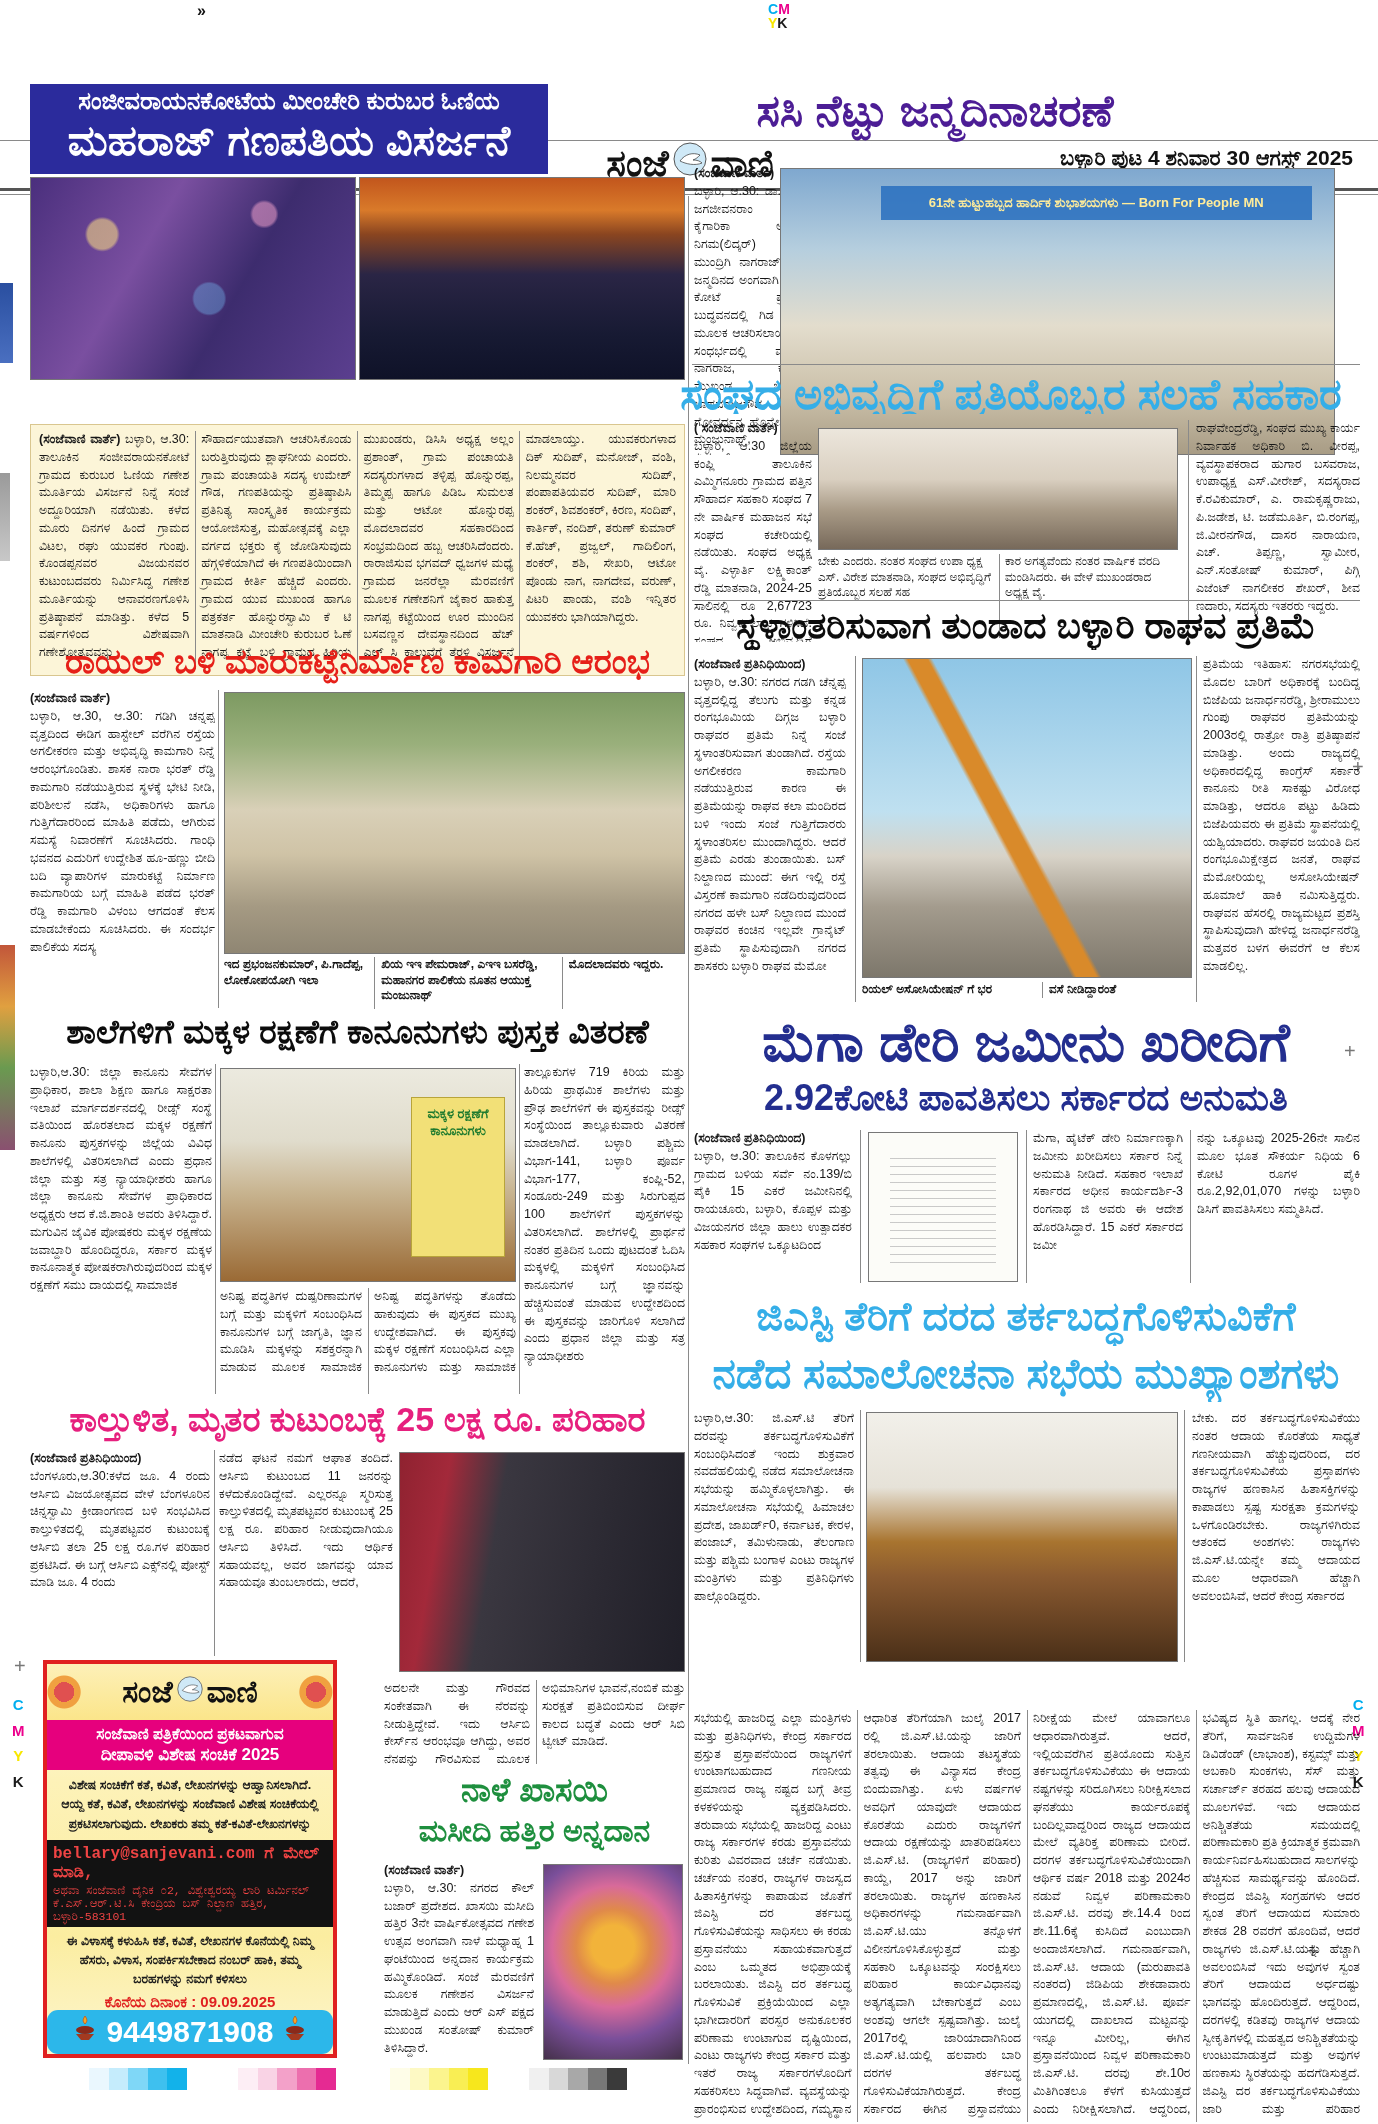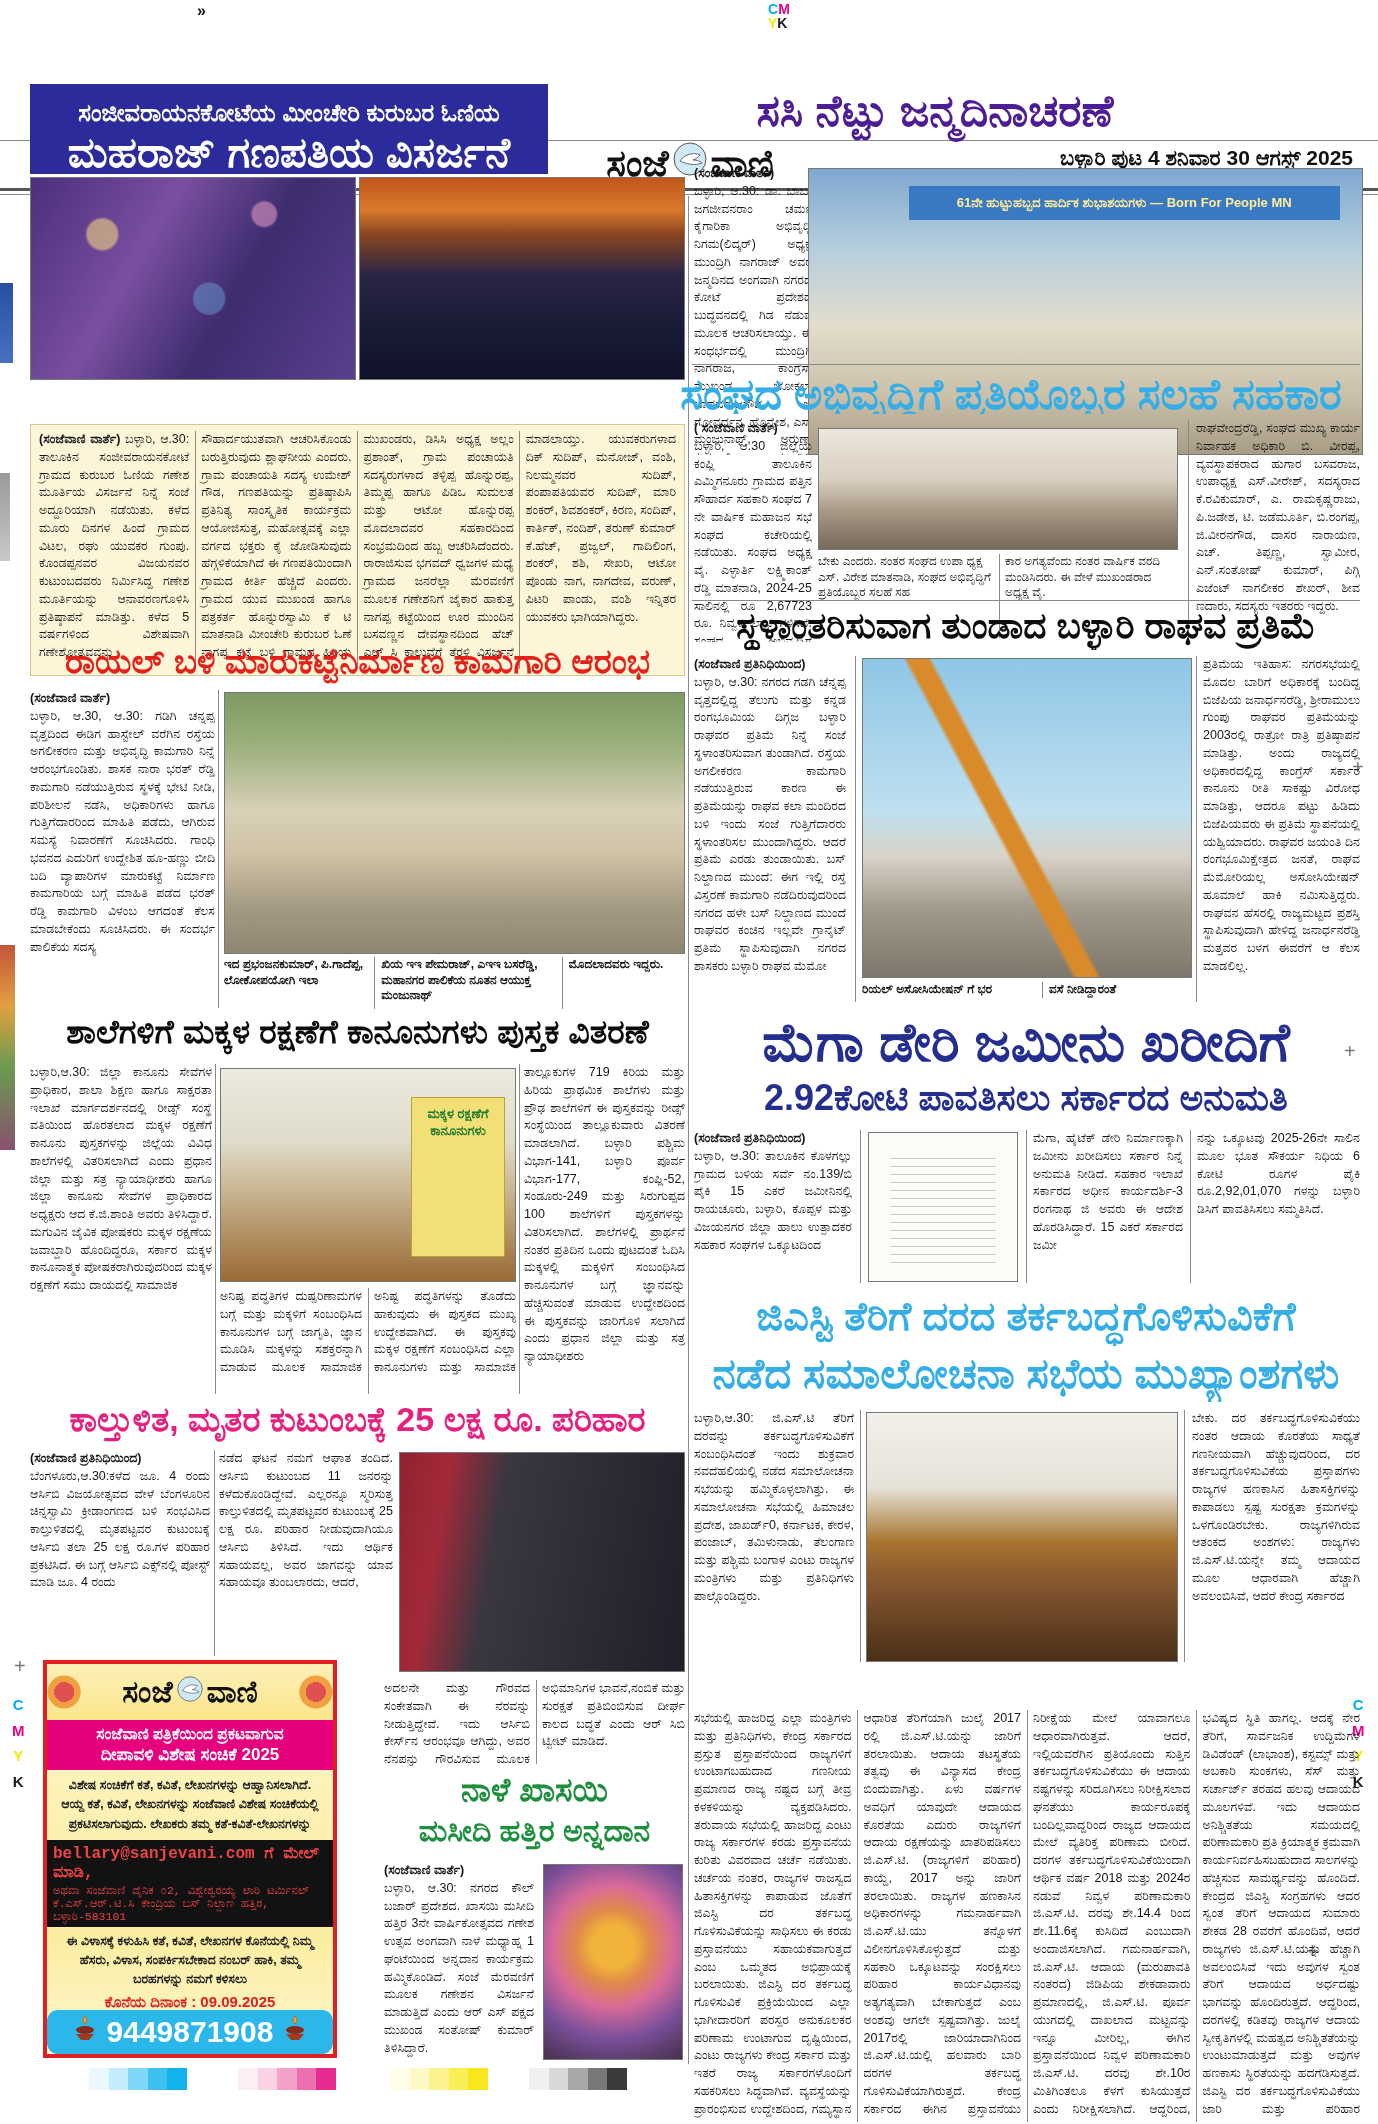--- a/index.html
+++ b/index.html
@@ -86,21 +86,21 @@
         </svg>
     </span>
     <span>ವಾಣಿ</span>
   </div>
   <div class="abs" style="left:1008px;top:146px;width:345px;font-size:21px;font-weight:bold;text-align:right">ಬಳ್ಳಾರಿ  ಪುಟ 4  ಶನಿವಾರ 30 ಆಗಸ್ಟ್ 2025</div>
   <div class="abs" style="left:0;top:188px;width:1378px;height:3px;background:#555"></div>
   <div class="rule-h" style="left:0;top:194px;width:1378px"></div>
 
   <div class="rule-v" style="left:688px;top:196px;height:1868px"></div>
 
-  <div class="abs" style="left:30px;top:84px;width:518px;height:90px;background:#2b2b9c;color:#fff;text-align:center;padding-top:16px">
+  <div class="abs" style="left:30px;top:84px;width:518px;height:90px;background:#2b2b9c;color:#fff;text-align:center;padding-top:4px">
     <div class="hl" style="font-size:24px">ಸಂಜೀವರಾಯನಕೋಟೆಯ ಮೀಂಚೇರಿ ಕುರುಬರ ಓಣಿಯ</div>
     <div class="hl" style="font-size:42px;margin-top:2px">ಮಹರಾಜ್ ಗಣಪತಿಯ ವಿಸರ್ಜನೆ</div>
   </div>
 
   <div class="ph ph-festival" style="left:30px;top:177px;width:326px;height:203px"></div>
   <div class="ph ph-night" style="left:359px;top:177px;width:326px;height:203px"></div>
 
   <div class="abs body-txt cols4" style="left:30px;top:384px;width:655px;height:252px;background:#fcf5d8;border:1px solid #d9c68f;padding:6px 8px">
     <span class="byline">(ಸಂಜೆವಾಣಿ ವಾರ್ತೆ)</span>
     <span>ಬಳ್ಳಾರಿ, ಆ.30: ತಾಲೂಕಿನ ಸಂಜೀವರಾಯನಕೋಟೆ ಗ್ರಾಮದ ಕುರುಬರ ಓಣಿಯ ಗಣೇಶ ಮೂರ್ತಿಯ ವಿಸರ್ಜನೆ ನಿನ್ನೆ ಸಂಜೆ ಅದ್ದೂರಿಯಾಗಿ ನಡೆಯಿತು. ಕಳೆದ ಮೂರು ದಿನಗಳ ಹಿಂದೆ ಗ್ರಾಮದ ವಿಟಲ, ರಘು ಯುವಕರ ಗುಂಪು. ಕೊಂಡಪ್ಪನವರ ವಿಜಯನವರ ಕುಟುಂಬದವರು ನಿರ್ಮಿಸಿದ್ದ ಗಣೇಶ ಮೂರ್ತಿಯನ್ನು ಆನಾವರಣಗೊಳಿಸಿ ಪ್ರತಿಷ್ಠಾಪನೆ ಮಾಡಿತ್ತು. ಕಳೆದ 5 ವರ್ಷಗಳಿಂದ ವಿಶೇಷವಾಗಿ ಗಣೇಶೋತ್ಸವವನ್ನು ಸೌಹಾರ್ದಯುತವಾಗಿ ಆಚರಿಸಿಕೊಂಡು ಬರುತ್ತಿರುವುದು ಶ್ಲಾಘನೀಯ ಎಂದರು. ಗ್ರಾಮ ಪಂಚಾಯತಿ ಸದಸ್ಯ ಉಮೇಶ್ ಗೌಡ, ಗಣಪತಿಯನ್ನು ಪ್ರತಿಷ್ಠಾಪಿಸಿ ಪ್ರತಿನಿತ್ಯ ಸಾಂಸ್ಕೃತಿಕ ಕಾರ್ಯಕ್ರಮ ಆಯೋಜಿಸುತ್ತ, ಮಹೋತ್ಸವಕ್ಕೆ ಎಲ್ಲಾ ವರ್ಗದ ಭಕ್ತರು ಕೈ ಜೋಡಿಸುವುದು ಹೆಗ್ಗಳಿಕೆಯಾಗಿದೆ ಈ ಗಣಪತಿಯಿಂದಾಗಿ ಗ್ರಾಮದ ಕೀರ್ತಿ ಹೆಚ್ಚಿದೆ ಎಂದರು. ಗ್ರಾಮದ ಯುವ ಮುಖಂಡ ಹಾಗೂ ಪತ್ರಕರ್ತ ಹೊನ್ನುರಸ್ವಾಮಿ ಕೆ ಟಿ ಮಾತನಾಡಿ ಮೀಂಚೇರಿ ಕುರುಬರ ಓಣೆ ನಾಗಪ್ಪ ಕಟ್ಟೆ ಬಳಿ ಗ್ರಾಮದ ಹಿರಿಯ ಮುಖಂಡರು, ಡಿಸಿಸಿ ಅಧ್ಯಕ್ಷ ಅಲ್ಲಂ ಪ್ರಶಾಂತ್, ಗ್ರಾಮ ಪಂಚಾಯತಿ ಸದಸ್ಯರುಗಳಾದ ತಳ್ಳಿಪ್ಪ ಹೊನ್ನುರಪ್ಪ, ತಿಮ್ಮಪ್ಪ ಹಾಗೂ ಪಿಡಿಒ ಸುಮಲತ ಮತ್ತು ಆಟೋ ಹೊನ್ನುರಪ್ಪ ಮೊದಲಾದವರ ಸಹಕಾರದಿಂದ ಸಂಭ್ರಮದಿಂದ ಹಬ್ಬ ಆಚರಿಸಿದೆಂದರು. ರಾರಾಜಿಸುವ ಭಗವದ್ ಧ್ವಜಗಳ ಮಧ್ಯೆ ಗ್ರಾಮದ ಜನರೆಲ್ಲಾ ಮೆರವಣಿಗೆ ಮೂಲಕ ಗಣೇಶನಿಗೆ ಜೈಕಾರ ಹಾಕುತ್ತ ನಾಗಪ್ಪ ಕಟ್ಟೆಯಿಂದ ಊರ ಮುಂದಿನ ಬಸವಣ್ಣನ ದೇವಸ್ಥಾನದಿಂದ ಹೆಚ್ ಎಲ್ ಸಿ ಕಾಲುವೆಗೆ ತೆರಳಿ ವಿಸರ್ಜನೆ ಮಾಡಲಾಯ್ತು. ಯುವಕರುಗಳಾದ ದಿಕ್ ಸುದಿಪ್, ಮನೋಜ್, ವಂಶಿ, ನಿಲಮ್ಮನವರ ಸುದಿಪ್, ಪಂಪಾಪತಿಯವರ ಸುದಿಪ್, ಮಾರಿ ಶಂಕರ್, ಶಿವಶಂಕರ್, ಕಿರಣ, ಸಂದಿಪ್, ಕಾರ್ತಿಕ್, ನಂದಿಶ್, ತರುಣ್ ಕುಮಾರ್ ಕೆ.ಹೆಚ್, ಪ್ರಜ್ವಲ್, ಗಾದಿಲಿಂಗ, ಶಂಕರ್, ಶಶಿ, ಸೇಖರಿ, ಆಟೋ ಪೊಂಡು ನಾಗ, ನಾಗದೇವ, ವರುಣ್, ಪಿಟರಿ ಪಾಂಡು, ವಂಶಿ ಇನ್ನಿತರ ಯುವಕರು ಭಾಗಿಯಾಗಿದ್ದರು.</span>
@@ -228,21 +228,21 @@
       <div style="background: rgb(168, 168, 168);"></div>
       <div style="background: rgb(120, 120, 120);"></div>
       <div style="background: rgb(58, 58, 58);"></div>
     </div>
 
   <div class="abs hl" style="left:700px;top:86px;width:470px;height:58px;font-size:44px;color:#4c1d95">ಸಸಿ ನೆಟ್ಟು ಜನ್ಮದಿನಾಚರಣೆ</div>
   <div class="abs body-txt" style="left:694px;top:165px;width:118px;height:290px">
     <span class="byline">(ಸಂಜೆವಾಣಿ ವಾರ್ತೆ)</span><br>
     <span>ಬಳ್ಳಾರಿ, ಆ.30: ಡಾ. ಬಾಬು ಜಗಜೀವನರಾಂ ಚರ್ಮ ಕೈಗಾರಿಕಾ ಅಭಿವೃದ್ಧಿ ನಿಗಮ(ಲಿದ್ಕರ್) ಅಧ್ಯಕ್ಷ ಮುಂದ್ರಿಗಿ ನಾಗರಾಜ್ ಅವರ ಜನ್ಮದಿನದ ಅಂಗವಾಗಿ ನಗರದ ಕೋಟೆ ಪ್ರದೇಶದ ಬುದ್ಧವನದಲ್ಲಿ ಗಿಡ ನೆಡುವ ಮೂಲಕ ಆಚರಿಸಲಾಯ್ತು. ಈ ಸಂಧರ್ಭದಲ್ಲಿ ಮುಂದ್ರಿಗಿ ನಾಗರಾಜ, ಕಾಂಗ್ರೆಸ್ ಮುಖಂಡ ಬೋಕಲ್ ಬಾಷವರಾಜಗೌಡ, ಜಿ ಗೋವರ್ಧನ, ಹೊನ್ನೇಶ, ಎಸ್ ಮಂಜುನಾಥ್, ಅರುಣ್ ಕುಮಾರ್ ಮುಂದ್ರಿಗಿ ಮುಂತಾದವರು ಇದ್ದರು.</span>
   </div>
-  <div class="ph ph-plant" style="left:808px;top:168px;width:555px;height:287px">
+  <div class="ph ph-plant" style="left:780px;top:168px;width:555px;height:287px">
     <div style="position:absolute;left:18%;top:6%;right:4%;height:34px;background:rgba(40,110,190,.85);color:#ffec9a;font-weight:bold;font-size:13px;text-align:center;line-height:34px;overflow:hidden">61ನೇ ಹುಟ್ಟುಹಬ್ಬದ ಹಾರ್ದಿಕ ಶುಭಾಶಯಗಳು — Born For People MN</div>
   </div>
 
   <div class="rule-h" style="left:692px;top:364px;width:668px"></div>
   <div class="abs hl" style="left:677px;top:370px;width:668px;height:44px;font-size:43px;color:#35aee8">ಸಂಘದ ಅಭಿವೃದ್ಧಿಗೆ ಪ್ರತಿಯೊಬ್ಬರ ಸಲಹೆ ಸಹಕಾರ ಅಗತ್ಯ</div>
   <div class="abs body-txt" style="left:694px;top:420px;width:118px;height:222px">
     <span class="byline">( ಸಂಜೆವಾಣಿ ವಾರ್ತೆ)</span><br>
     <span>ಬಳ್ಳಾರಿ, ಆ.30 ಜಿಲ್ಲೆಯ ಕಂಪ್ಲಿ ತಾಲೂಕಿನ ಎಮ್ಮಿಗನೂರು ಗ್ರಾಮದ ಪತ್ತಿನ ಸೌಹಾರ್ದ ಸಹಕಾರಿ ಸಂಘದ 7 ನೇ ವಾರ್ಷಿಕ ಮಹಾಜನ ಸಭೆ ಸಂಘದ ಕಚೇರಿಯಲ್ಲಿ ನಡೆಯಿತು. ಸಂಘದ ಅಧ್ಯಕ್ಷ ವೈ. ಎಳ್ಳಾರ್ತಿ ಲಕ್ಷ್ಮಿಕಾಂತ್ ರೆಡ್ಡಿ ಮಾತನಾಡಿ, 2024-25 ಸಾಲಿನಲ್ಲಿ ರೂ 2,67723 ರೂ. ನಿವ್ವಳ ಲಾಭ ಗಳಿಸಿದೆ. ಸಂಘದ ಅಭಿವೃದ್ಧಿಗೆ ಪ್ರತಿಯೊಬ್ಬರ ಸಹಕಾರ ಅಗತ್ಯವಾಗಿದೆ. ಪಡೆದವರು ಸಕಾಲಕ್ಕೆ ಮರು ಪಾವತಿಸ</span>
   </div>
   <div class="ph ph-hall" style="left:818px;top:428px;width:360px;height:122px"></div>

